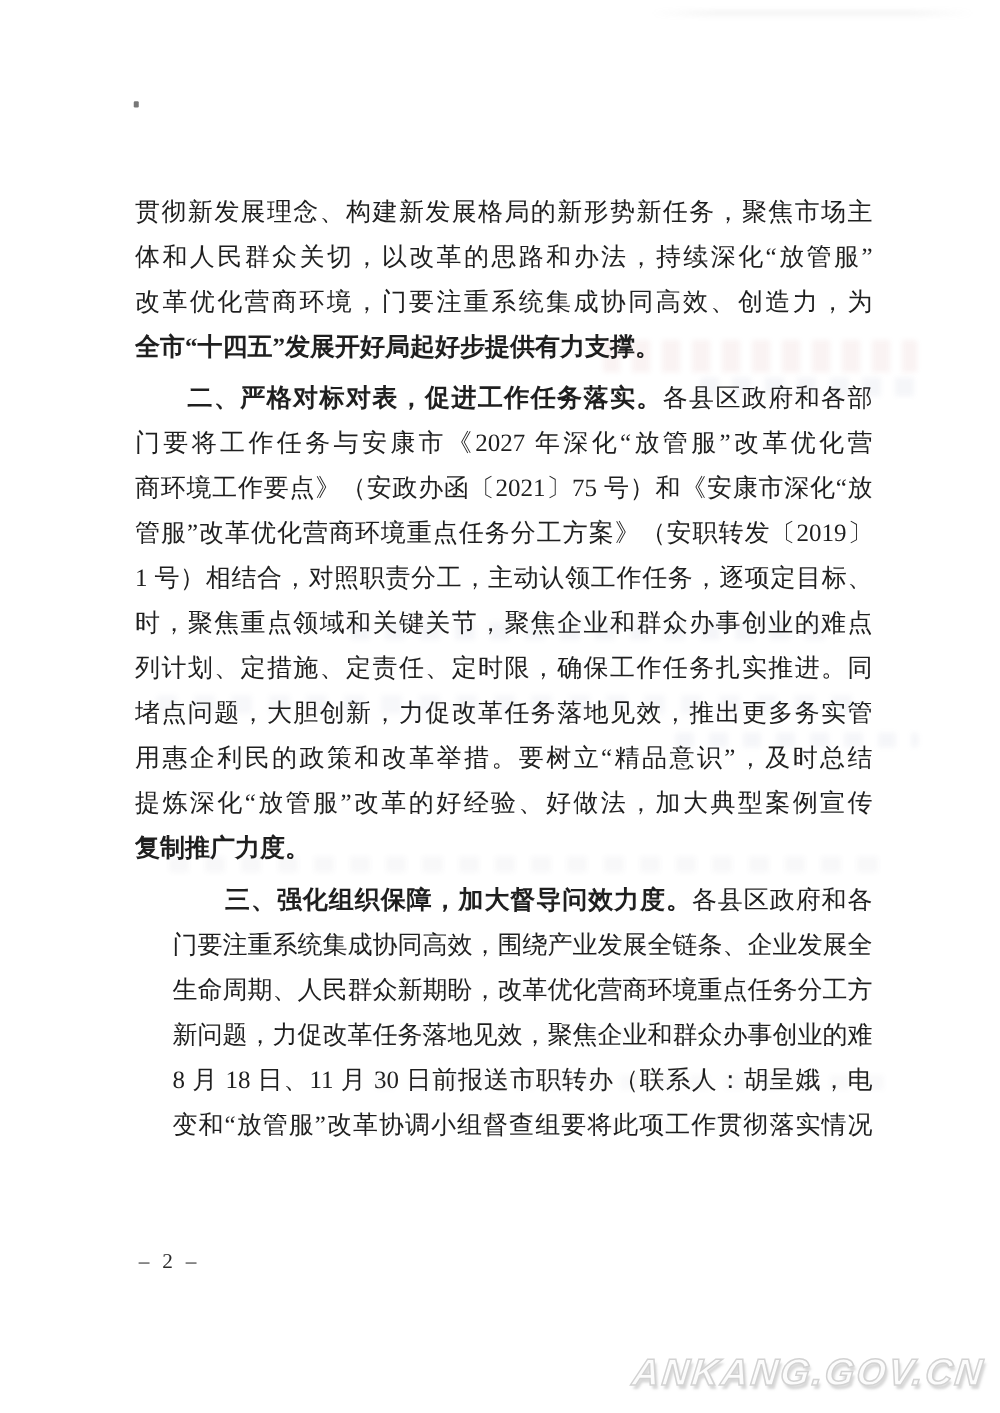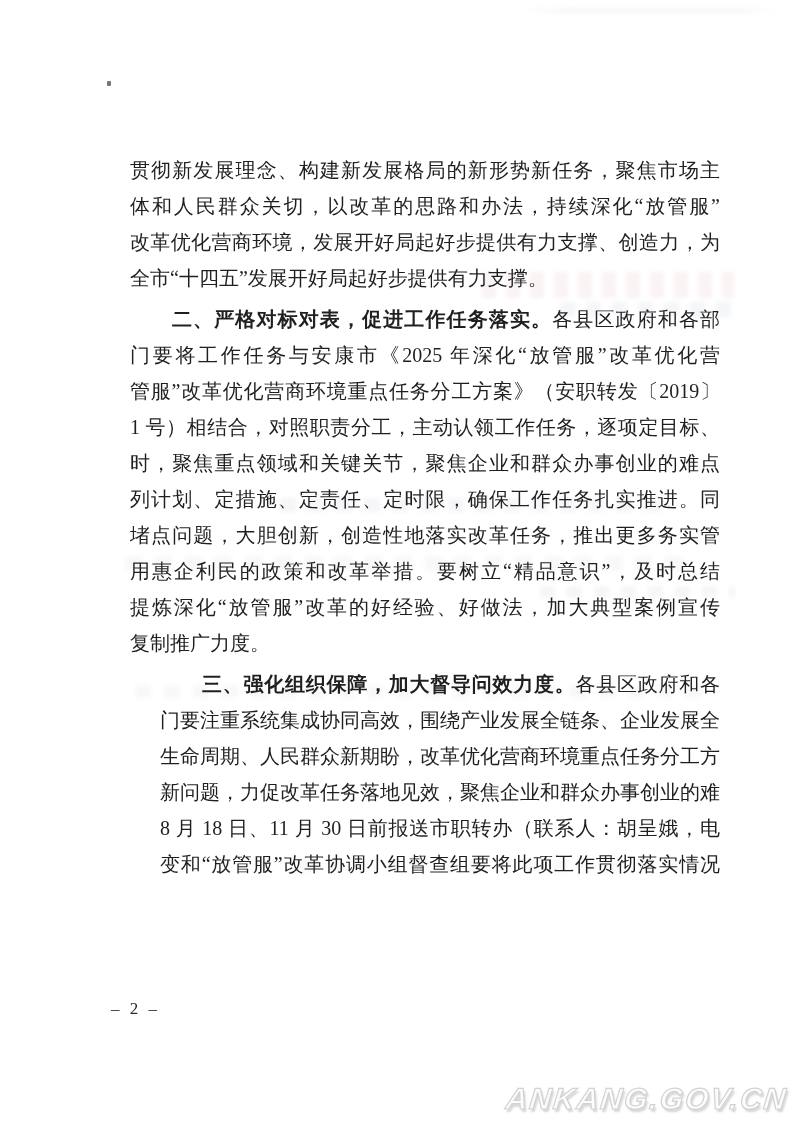--- a/index.html
+++ b/index.html
@@ -6,36 +6,36 @@
   body {
     width:800px; height:1130px;
     background:#ffffff;
     font-family:"Liberation Serif","DejaVu Serif",serif;
     color:#1f1f1f;
     position:relative;
     overflow:hidden;
   }
   .page { position:absolute; inset:0; background:#ffffff; }
 
-  .doc-body { position:absolute; left:130px; top:152px; width:590px; }
+  .doc-body { position:absolute; left:108px; top:152px; width:590px; }
 
   .para { margin:0 0 5px 0; }
   .para:last-child { margin-bottom:0;margin-left:30px; }
 
   .line {
     margin:0;
     height:36px;
     line-height:36px;
     font-size:20px;
     text-align:justify;
     text-align-last:justify;
     overflow:hidden;
     letter-spacing:0;
   }
-  .line.end { text-align-last:left; }
+  .line.end { text-align-last:left;font-weight:bold; }
   .line.indent { padding-left:42px; }
 
   .heading-bold {
     font-family:Liberation Serif, serif;
     font-weight:700;
   }
 
   .page-number {
     position:absolute; left:111px; top:999px;
     font-size:17px; letter-spacing:3px; color:#2b2b2b;
@@ -91,32 +91,33 @@
   <div class="ghost g4"></div>
   <div class="ghost g5"></div>
   <div class="ghost g6"></div>
   <div class="ghost g7"></div>
 
   <main class="doc-body">
 
     <div class="para">
       <p class="line">贯彻新发展理念、构建新发展格局的新形势新任务，聚焦市场主</p>
       <p class="line">体和人民群众关切，以改革的思路和办法，持续深化“放管服”</p>
-      <p class="line">改革优化营商环境，发展开好局起好步提供有力支撑、创造力，为</p>
+      <p class="line">改革优化营商环境，门要注重系统集成协同高效、创造力，为</p>
       <p class="line end">全市“十四五”发展开好局起好步提供有力支撑。</p>
     </div>
 
     <div class="para">
       <p class="line indent"><span class="heading-bold">二、严格对标对表，促进工作任务落实。</span><span>各县区政府和各部</span></p>
-      <p class="line">门要将工作任务与安康市《2025 年深化“放管服”改革优化营</p>
+      <p class="line">门要将工作任务与安康市《2027 年深化“放管服”改革优化营</p>
+      <p class="line">商环境工作要点》（安政办函〔2021〕75 号）和《安康市深化“放</p>
       <p class="line">管服”改革优化营商环境重点任务分工方案》（安职转发〔2019〕</p>
       <p class="line">1 号）相结合，对照职责分工，主动认领工作任务，逐项定目标、</p>
       <p class="line">时，聚焦重点领域和关键关节，聚焦企业和群众办事创业的难点</p>
       <p class="line">列计划、定措施、定责任、定时限，确保工作任务扎实推进。同</p>
-      <p class="line">堵点问题，大胆创新，创造性地落实改革任务，推出更多务实管</p>
+      <p class="line">堵点问题，大胆创新，力促改革任务落地见效，推出更多务实管</p>
       <p class="line">用惠企利民的政策和改革举措。要树立“精品意识”，及时总结</p>
       <p class="line">提炼深化“放管服”改革的好经验、好做法，加大典型案例宣传</p>
       <p class="line end">复制推广力度。</p>
     </div>
 
     <div class="para">
       <p class="line indent"><span class="heading-bold">三、强化组织保障，加大督导问效力度。</span><span>各县区政府和各部</span></p>
       <p class="line">门要注重系统集成协同高效，围绕产业发展全链条、企业发展全</p>
       <p class="line">生命周期、人民群众新期盼，改革优化营商环境重点任务分工方案、</p>
       <p class="line">新问题，力促改革任务落地见效，聚焦企业和群众办事创业的难点</p>

